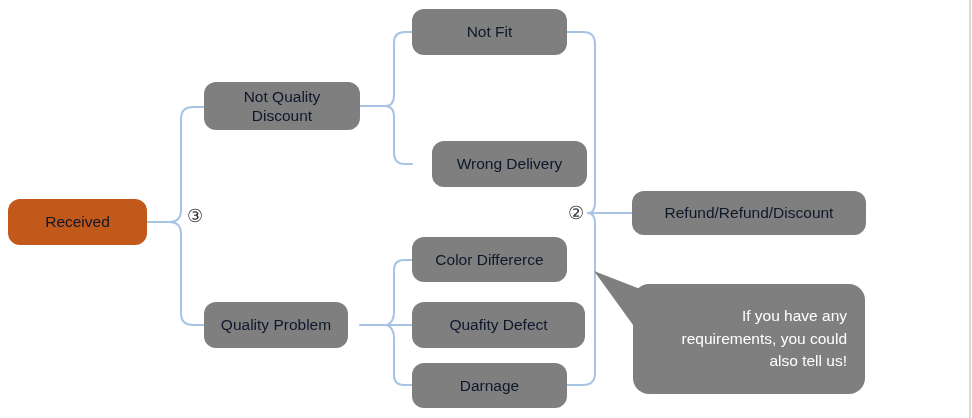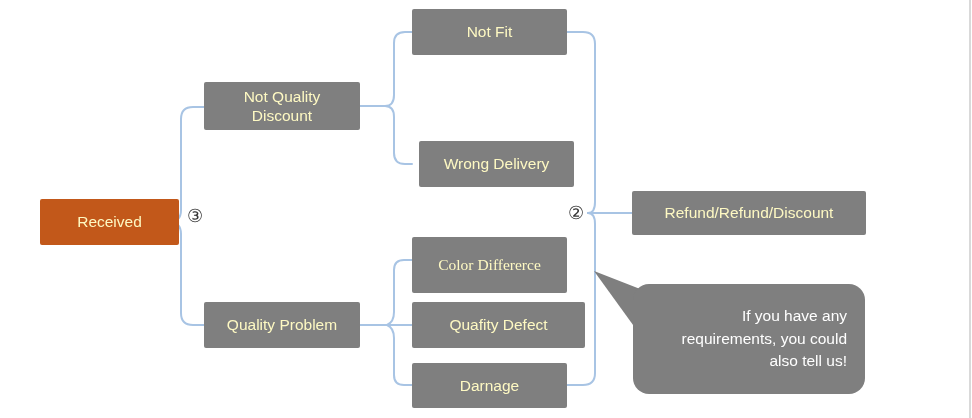--- a/index.html
+++ b/index.html
@@ -8,29 +8,29 @@
     width:972px;height:418px;
     background:#ffffff;
     font-family:"Liberation Sans", sans-serif;
     overflow:hidden;
   }
   svg.connectors{position:absolute;left:0;top:0;width:972px;height:418px;}
   .node{
     position:absolute;
     display:flex;align-items:center;justify-content:center;
     text-align:center;
-    color:#fef9c3;
+    color:#0f172a;
     font-size:15.5px;
     line-height:1.25;
-    border-radius:2px;
+    border-radius:12px;
     background:#7f7f7f;
     box-sizing:border-box;
     padding:4px 10px;
   }
-  .node.orange{background:#c2581a;margin-left:32px;}
+  .node.orange{background:#c2581a;}
   .marker{
     position:absolute;
     font-size:18px;
     color:#353535;
   }
   .callout{
     position:absolute;
     left:633px;top:284px;width:232px;height:110px;
     background:#7f7f7f;border-radius:16px;
     display:flex;align-items:center;justify-content:center;
@@ -74,33 +74,33 @@
   </svg>
 
   <div class="node orange" style="left:8px;top:199px;width:139px;height:46px;">
     <span>Received</span>
   </div>
 
   <div class="node" style="left:204px;top:82px;width:156px;height:48px;">
     <span>Not Quality Discount</span>
   </div>
 
-  <div class="node" style="left:204px;top:302px;width:156px;height:46px;justify-content:center;">
+  <div class="node" style="left:204px;top:302px;width:144px;height:46px;justify-content:center;">
     <span>Quality Problem</span>
   </div>
 
   <div class="node" style="left:412px;top:9px;width:155px;height:46px;">
     <span>Not Fit</span>
   </div>
 
-  <div class="node" style="left:419px;top:141px;width:155px;height:46px;">
+  <div class="node" style="left:432px;top:141px;width:155px;height:46px;">
     <span>Wrong Delivery</span>
   </div>
 
-  <div class="node" style="left:412px;top:237px;width:155px;height:56px;font-family:Liberation Serif, serif;">
+  <div class="node" style="left:412px;top:237px;width:155px;height:45px;">
     <span>Color Differerce</span>
   </div>
 
   <div class="node" style="left:412px;top:302px;width:173px;height:46px;">
     <span>Quafity Defect</span>
   </div>
 
   <div class="node" style="left:412px;top:363px;width:155px;height:45px;text-align:center;">
     <span>Darnage</span>
   </div>

